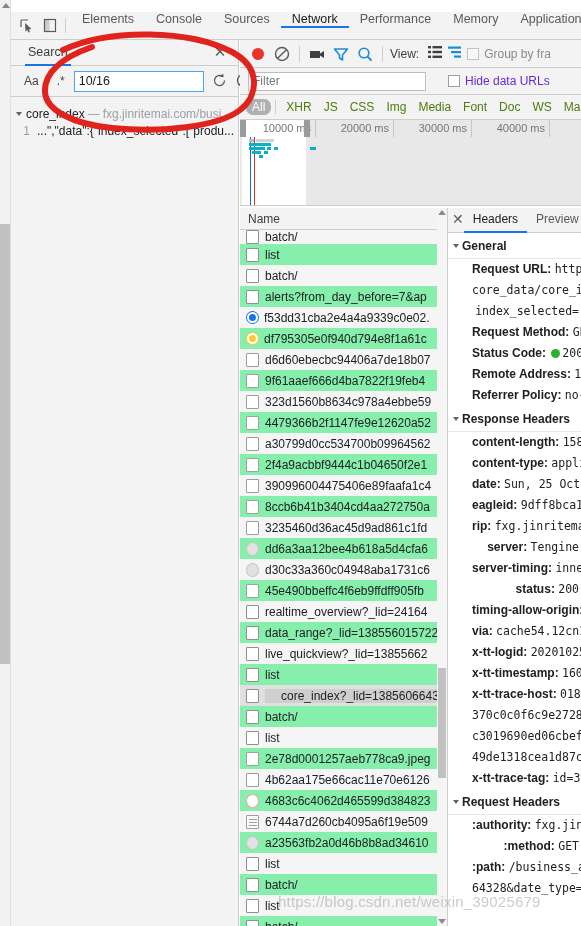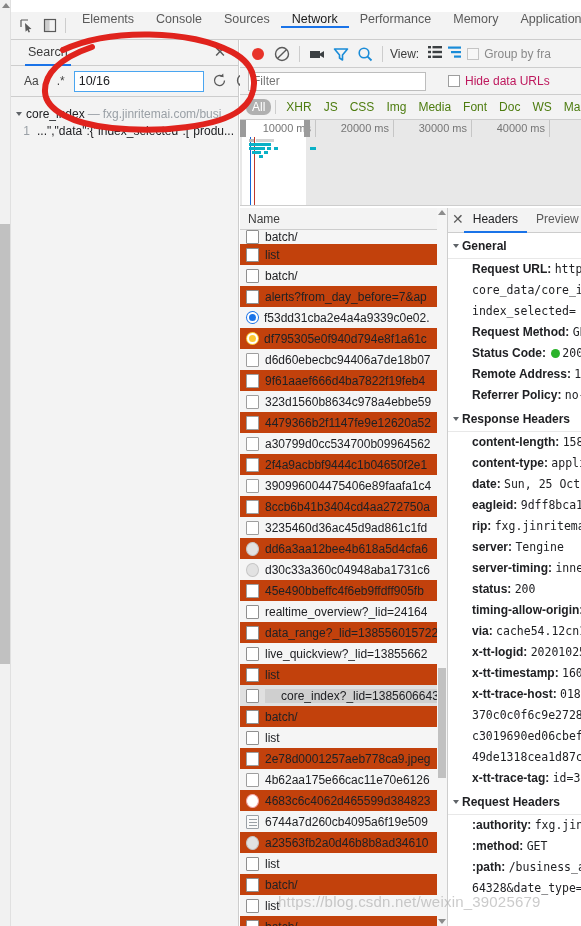--- a/index.html
+++ b/index.html
@@ -113,21 +113,21 @@
   }
   .ntb { width: 24px; height: 24px; position: relative; cursor: pointer; flex: none; }
   .ntb-sep { width: 1px; height: 16px; background: #cdcdcd; margin: 0 5px; flex: none; }
   .view-label { font-size: 12px; color: #3c3c3c; margin: 0 6px 0 2px; flex: none; }
   .chk {
     width: 12px; height: 12px; border: 1px solid #9e9e9e; background: #fff;
     display: inline-block; vertical-align: -2px; flex: none;
   }
   .chk.dis { border-color: #c4c4c4; background: #f7f7f7; }
   .toolbar-text { font-size: 12px; color: #8a8a8a; margin-left: 5px; flex: none; }
-  .toolbar-text.on { color: #be185d; }
+  .toolbar-text.on { color: #6d28d9; }
 
   .net-toolbar2 {
     height: 27px; display: flex; align-items: center;
     background: #f3f3f3; border-bottom: 1px solid #cdcdcd; padding-left: 8px;
   }
   .filter-input {
     width: 178px; height: 19px; border: 1px solid #bdbdbd; background: #fff;
     font-family: "Liberation Sans", sans-serif; font-size: 12px; color: #202124;
     padding: 0 4px; outline: none;
   }
@@ -156,21 +156,21 @@
     background: #ffffff;
   }
   .ov-handle-l { position: absolute; left: 0px; top: 0; width: 6px; height: 17px; background: #9b9b9b; }
   .ov-handle-r { position: absolute; left: 64px; top: 0; width: 6px; height: 17px; background: #9b9b9b; }
   .ov-line-blue { position: absolute; left: 10px; top: 17px; width: 1px; bottom: 0; background: #1565d8; }
   .ov-line-red  { position: absolute; left: 14px; top: 17px; width: 1px; bottom: 0; background: #c0392b; }
   .ov-bar { position: absolute; background: #0ab1c6; }
 
   
   .split { position: absolute; left: 0; top: 168px; right: 0; bottom: 0; display: flex; }
-  .reqlist { width: 208px; position: relative; border-right: 1px solid #cdcdcd; background: #c2410c; }
+  .reqlist { width: 208px; position: relative; border-right: 1px solid #cdcdcd; background: #86efac; }
   .reqlist-head {
     height: 22px; background: #f3f3f3; border-bottom: 1px solid #cdcdcd;
     display: flex; align-items: center; padding-left: 8px;
     font-size: 12px; color: #3c3c3c;
   }
   .reqlist-body { position: absolute; left: 0; top: 22px; right: 0; bottom: 0; overflow: hidden; }
   .req-row {
     height: 21px; display: flex; align-items: center; gap: 6px;
     padding-left: 6px; font-size: 12px; color: #202124;
     white-space: nowrap; overflow: hidden; cursor: pointer;
@@ -215,21 +215,21 @@
     border-bottom: 1px solid #cdcdcd; padding-left: 4px;
   }
   .det-close { width: 18px; height: 18px; text-align: center; line-height: 17px;
     font-size: 14px; color: #5a5a5a; cursor: pointer; }
   .det-tab {
     height: 25px; display: flex; align-items: center; padding: 0 9px;
     font-size: 12px; color: #5a5a5a; cursor: pointer; border-bottom: 2px solid transparent;
     white-space: nowrap;
   }
   .det-tab.active { color: #202124; border-bottom-color: #1a73e8; }
-  .det-body { position: absolute; left: 0; top: 25px; right: 0; bottom: 0; overflow: hidden; }
+  .det-body { position: absolute; left: 0; top: 25px; right: 0; bottom: 0; overflow: hidden; text-align: right; }
   .sec-head {
     display: flex; align-items: center; gap: 4px;
     padding: 6px 4px 5px 6px; font-size: 12px; font-weight: bold; color: #202124;
     border-bottom: 1px solid #e8e8e8; cursor: pointer;
   }
   .sec-caret {
     width: 0; height: 0; border-left: 4.5px solid #5f6368;
     border-top: 3.5px solid transparent; border-bottom: 3.5px solid transparent;
     transform: rotate(90deg); flex: none;
   }

